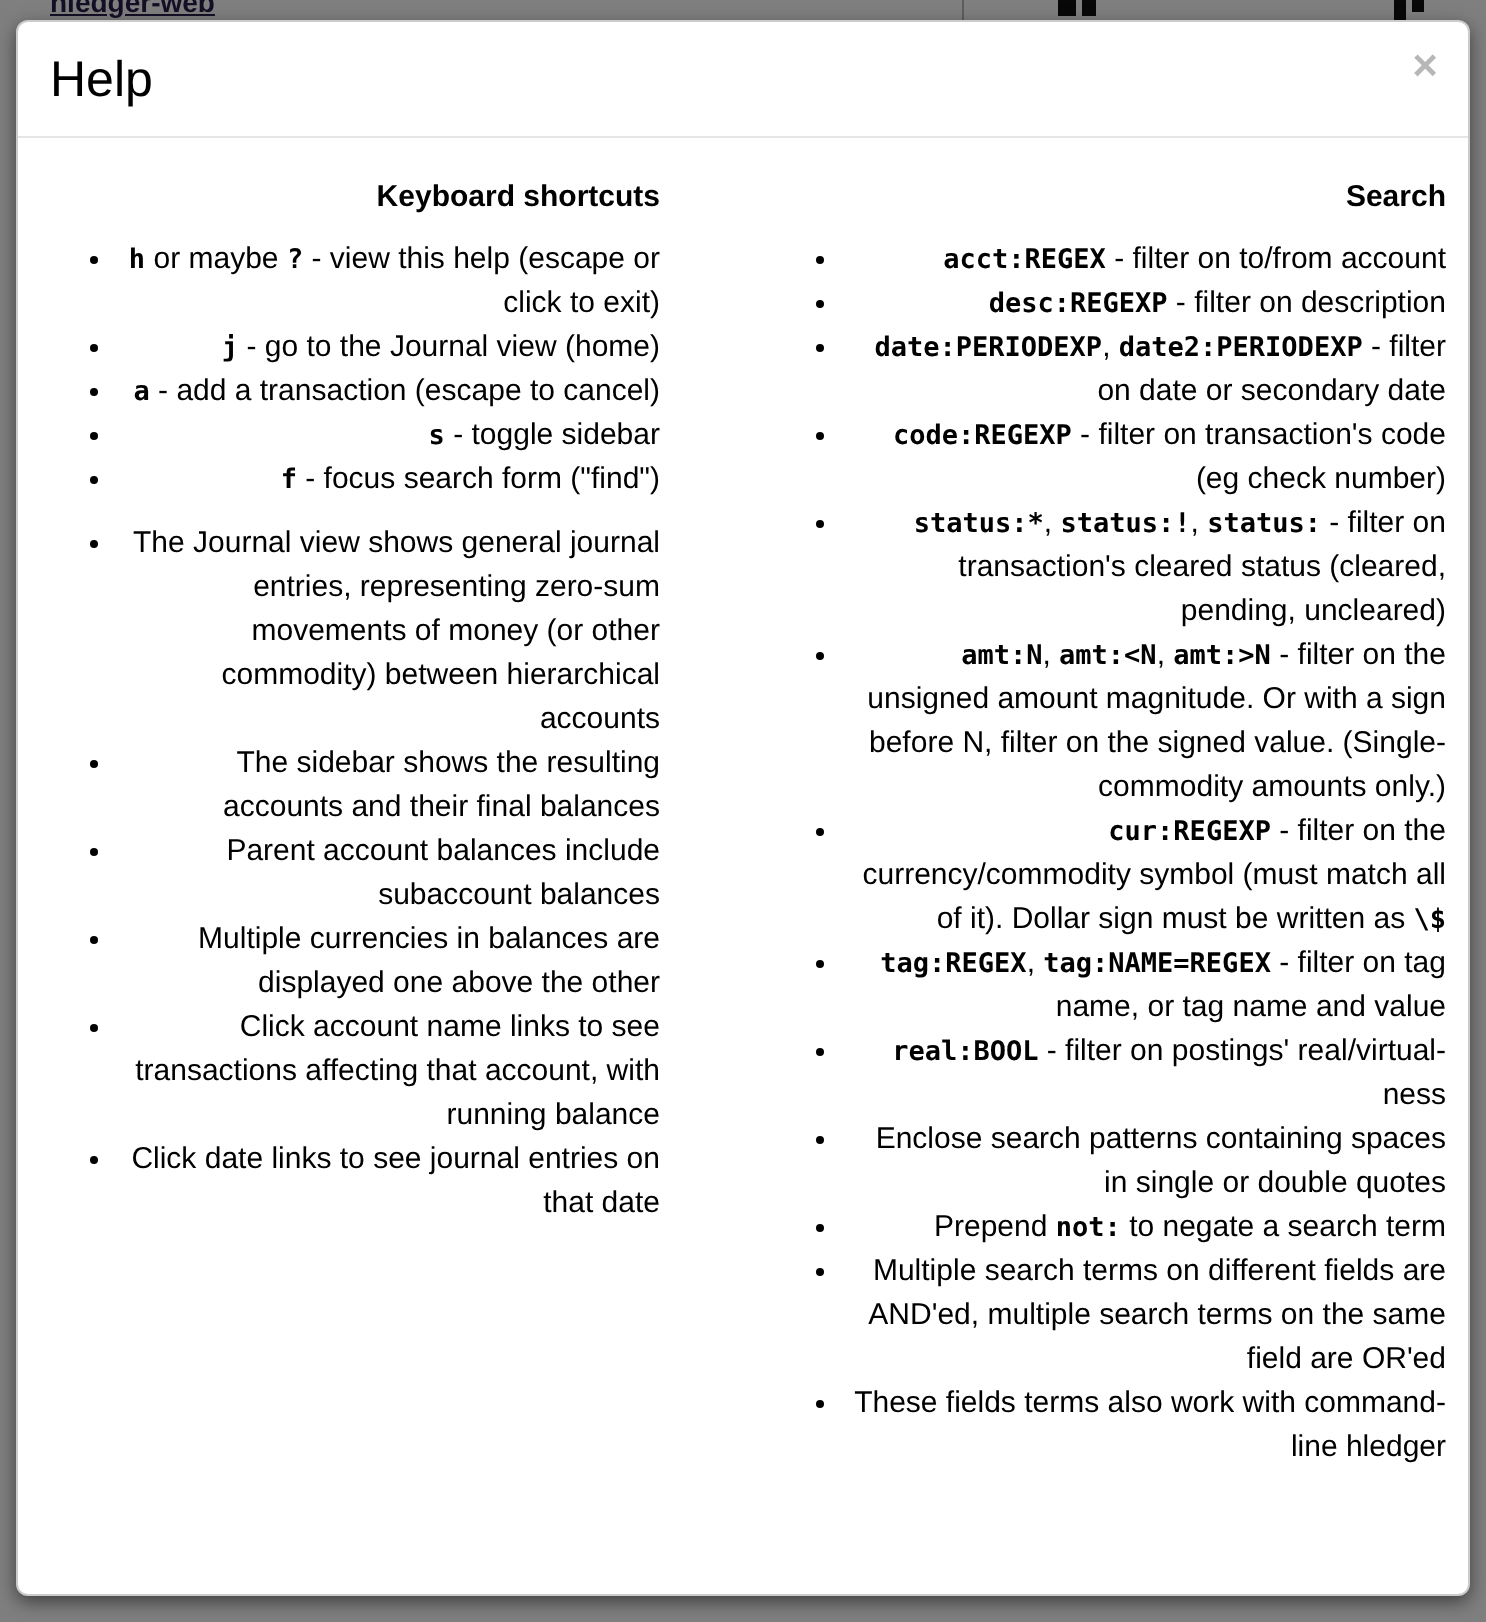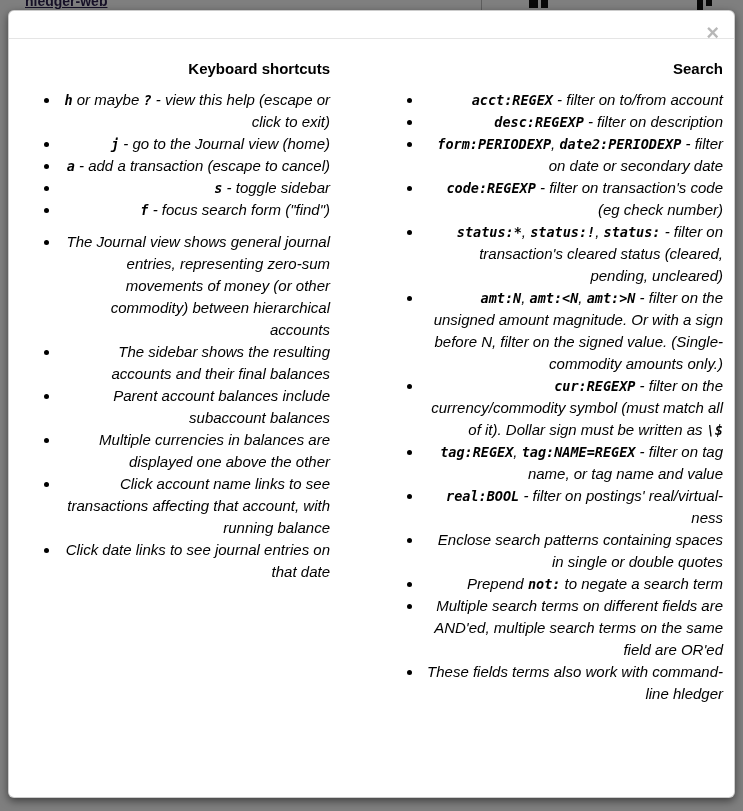--- a/index.html
+++ b/index.html
@@ -89,21 +89,20 @@
     font-weight: bold;
     margin: 20px 0 11px 0;
     line-height: 19px;
   }
   .col h3:first-child { margin-top: 0; }
 
   .col ul {
     margin: 0 0 10px 0;
     padding: 0 0 0 37px;
     list-style: disc outside;
-    font-style: italic;
   }
   .col li {
     font-size: 15px;
     line-height: 22px;
     margin: 0;
   }
   .col li code {
     font-family: "DejaVu Sans Mono", "Liberation Mono", monospace;
     font-weight: bold;
     font-size: 13.5px;
@@ -121,20 +120,21 @@
   <span class="frag frag2"></span>
   <span class="frag frag3"></span>
   <span class="frag frag4"></span>
 </div>
 
 <div class="overlay"></div>
 
 <div class="modal">
   <div class="modal-header">
     <button class="close">×</button>
+    <h2 class="modal-title">Help</h2>
   </div>
   <div class="modal-body">
     <div class="col col-left">
       <h3>Keyboard shortcuts</h3>
       <ul>
           <li><code>h</code> or maybe <code>?</code> - view this help (escape or click to exit)</li>
           <li><code>j</code> - go to the Journal view (home)</li>
           <li><code>a</code> - add a transaction (escape to cancel)</li>
           <li><code>s</code> - toggle sidebar</li>
           <li><code>f</code> - focus search form ("find")</li>
@@ -146,21 +146,21 @@
           <li>Multiple currencies in balances are displayed one above the other</li>
           <li>Click account name links to see transactions affecting that account, with running balance</li>
           <li>Click date links to see journal entries on that date</li>
         </ul>
     </div>
     <div class="col col-right">
       <h3>Search</h3>
       <ul>
           <li><code>acct:REGEX</code> - filter on to/from account</li>
           <li><code>desc:REGEXP</code> - filter on description</li>
-          <li><code>form:PERIODEXP</code>, <code>date2:PERIODEXP</code> - filter on date or secondary date</li>
+          <li><code>date:PERIODEXP</code>, <code>date2:PERIODEXP</code> - filter on date or secondary date</li>
           <li><code>code:REGEXP</code> - filter on transaction's code (eg check number)</li>
           <li><code>status:*</code>, <code>status:!</code>, <code>status:</code> - filter on transaction's cleared status (cleared, pending, uncleared)</li>
           <li><code>amt:N</code>, <code>amt:&lt;N</code>, <code>amt:&gt;N</code> - filter on the unsigned amount magnitude. Or with a sign before N, filter on the signed value. (Single-commodity amounts only.)</li>
           <li><code>cur:REGEXP</code> - filter on the currency/commodity symbol (must match all of it). Dollar sign must be written as <code>\$</code></li>
           <li><code>tag:REGEX</code>, <code>tag:NAME=REGEX</code> - filter on tag name, or tag name and value</li>
           <li><code>real:BOOL</code> - filter on postings' real/virtual-ness</li>
           <li>Enclose search patterns containing spaces in single or double quotes</li>
           <li>Prepend <code>not:</code> to negate a search term</li>
           <li>Multiple search terms on different fields are AND'ed, multiple search terms on the same field are OR'ed</li>
           <li>These fields terms also work with command-line hledger</li>

